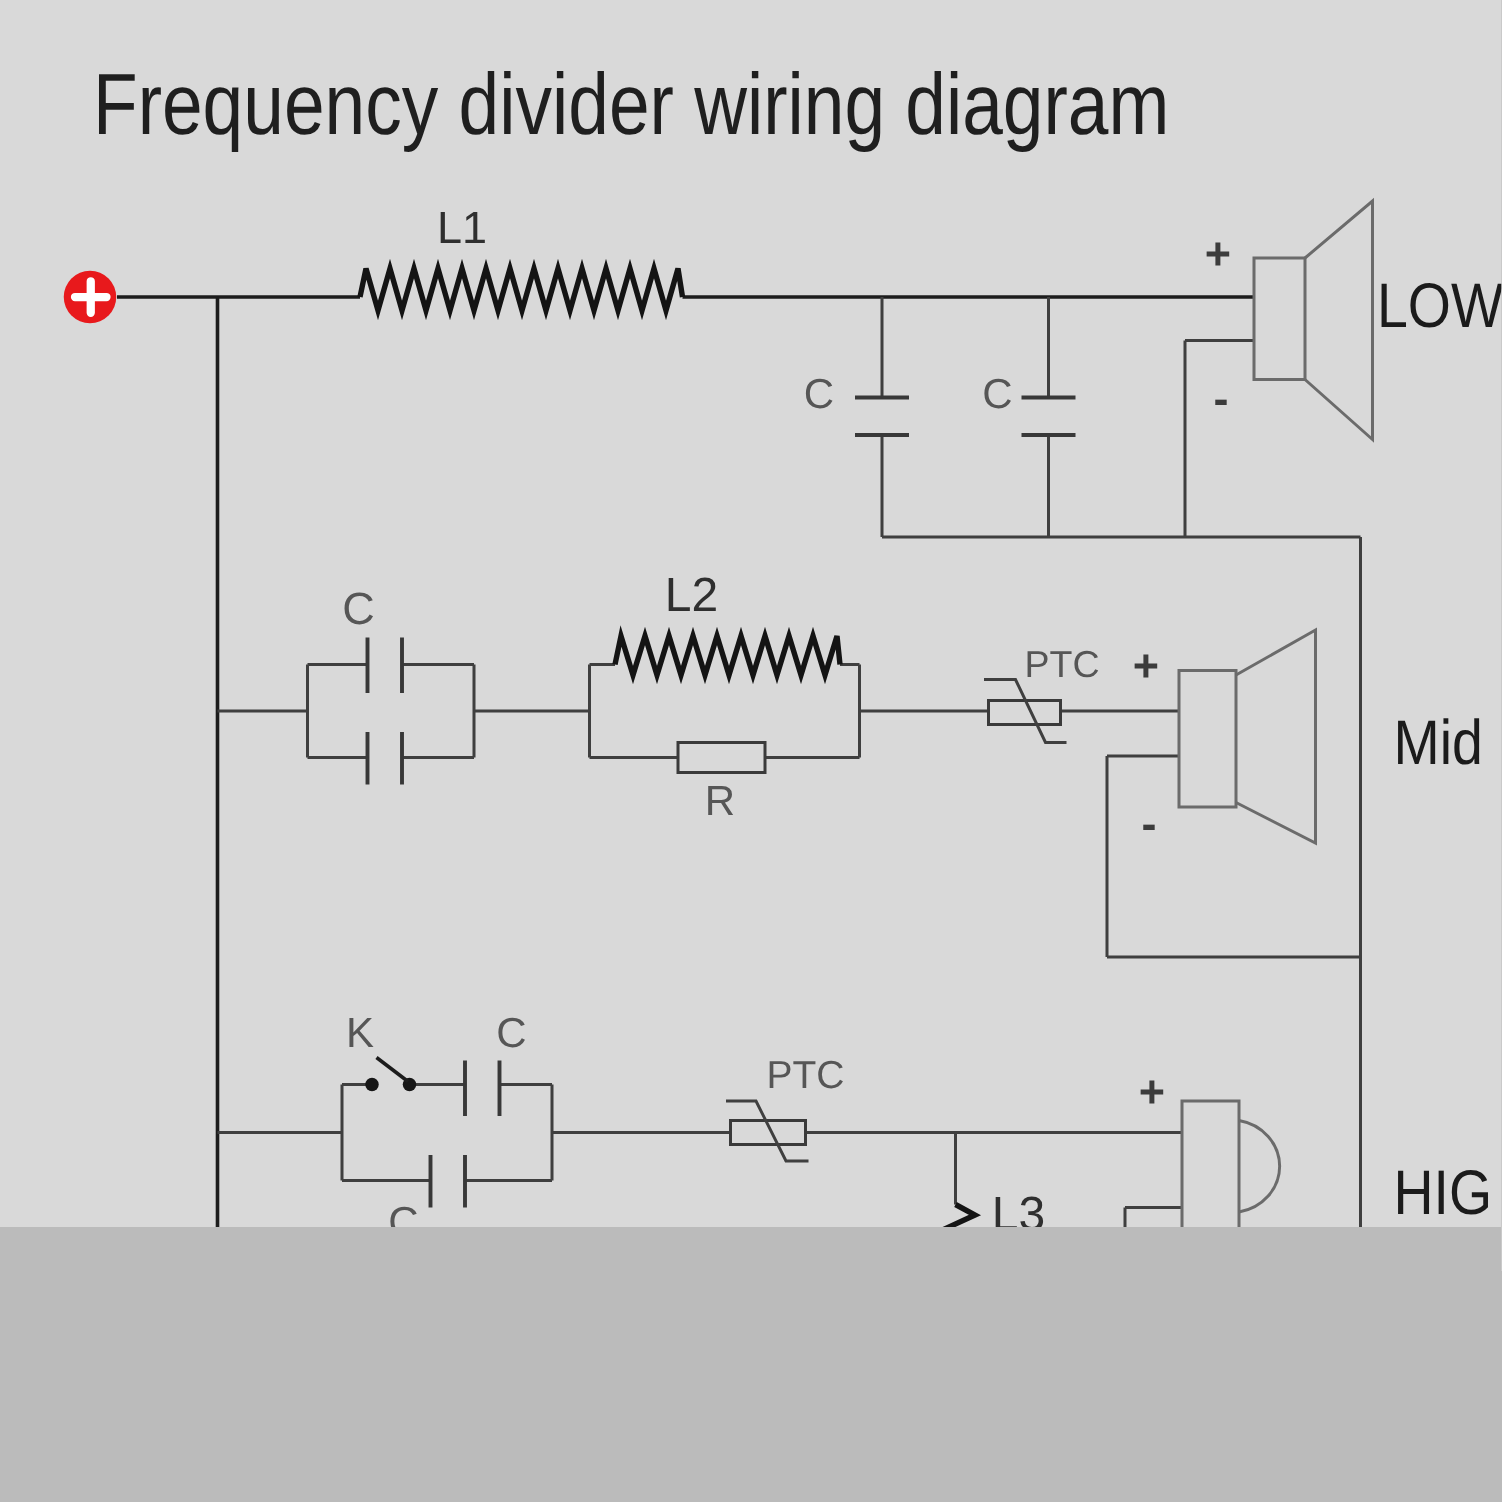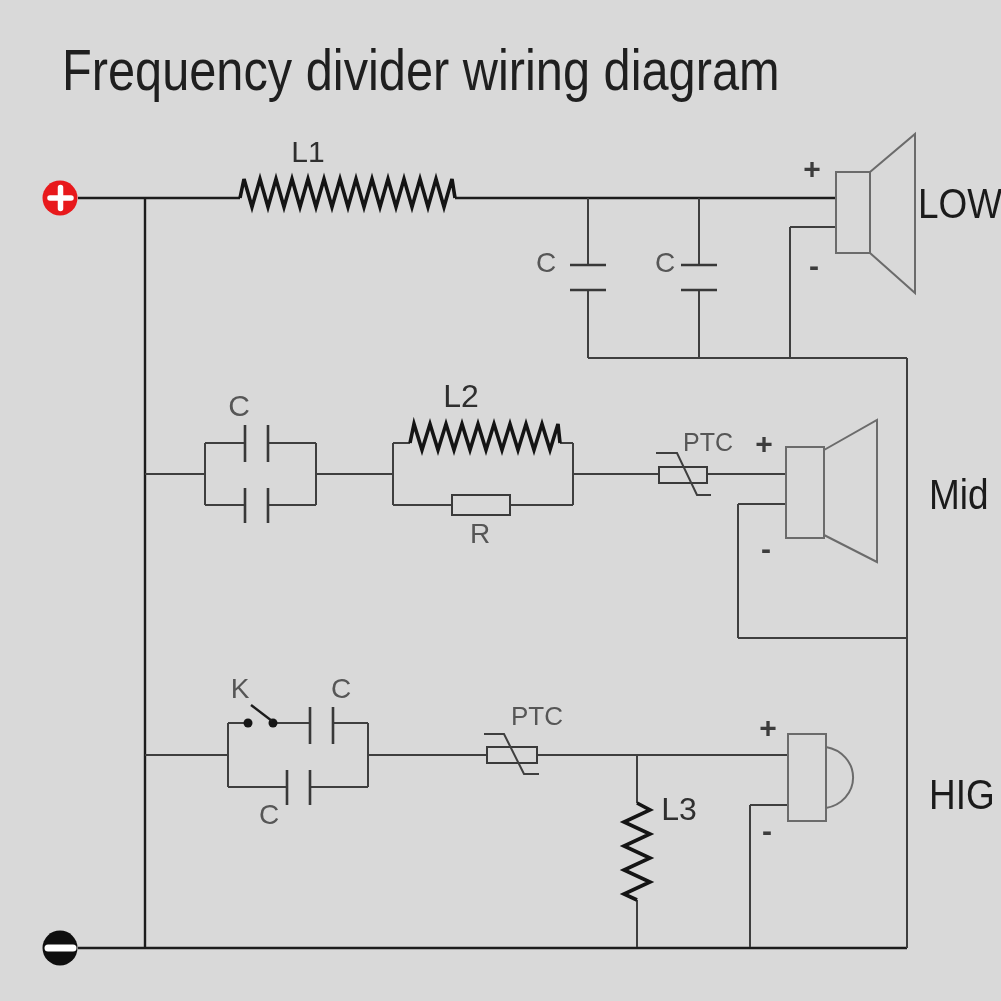--- a/index.html
+++ b/index.html
@@ -1,17 +1,17 @@
 <!DOCTYPE html>
 <html style="--background: #d9d9d9; --wire: #3f3f3f; --wire-dark: #1c1c1c; --label-gray: #565656; --label-dark: #2f2f2f; --plus-terminal: #e8191c; --minus-terminal: #0f0f0f; --speaker-outline: #6b6b6b;"><head>
 <meta charset="utf-8">
 <style>
   html,body{margin:0;padding:0;background:#bbb;}
   .stage{
-    position:relative;width:1001px;height:1001px;overflow:hidden;
+    position:relative;width:1001px;height:818px;overflow:hidden;
     background:var(--background,#d9d9d9);
     font-family:"Liberation Sans",sans-serif;
   }
   .title{
     position:absolute;left:62px;top:41px;
     font-size:58px;font-weight:300;color:#1f1f1f;line-height:1;
     white-space:nowrap;transform:scaleX(.84);transform-origin:left top;
   }
   .spk-label{
     position:absolute;font-size:42px;font-weight:300;color:#1b1b1b;line-height:1;

